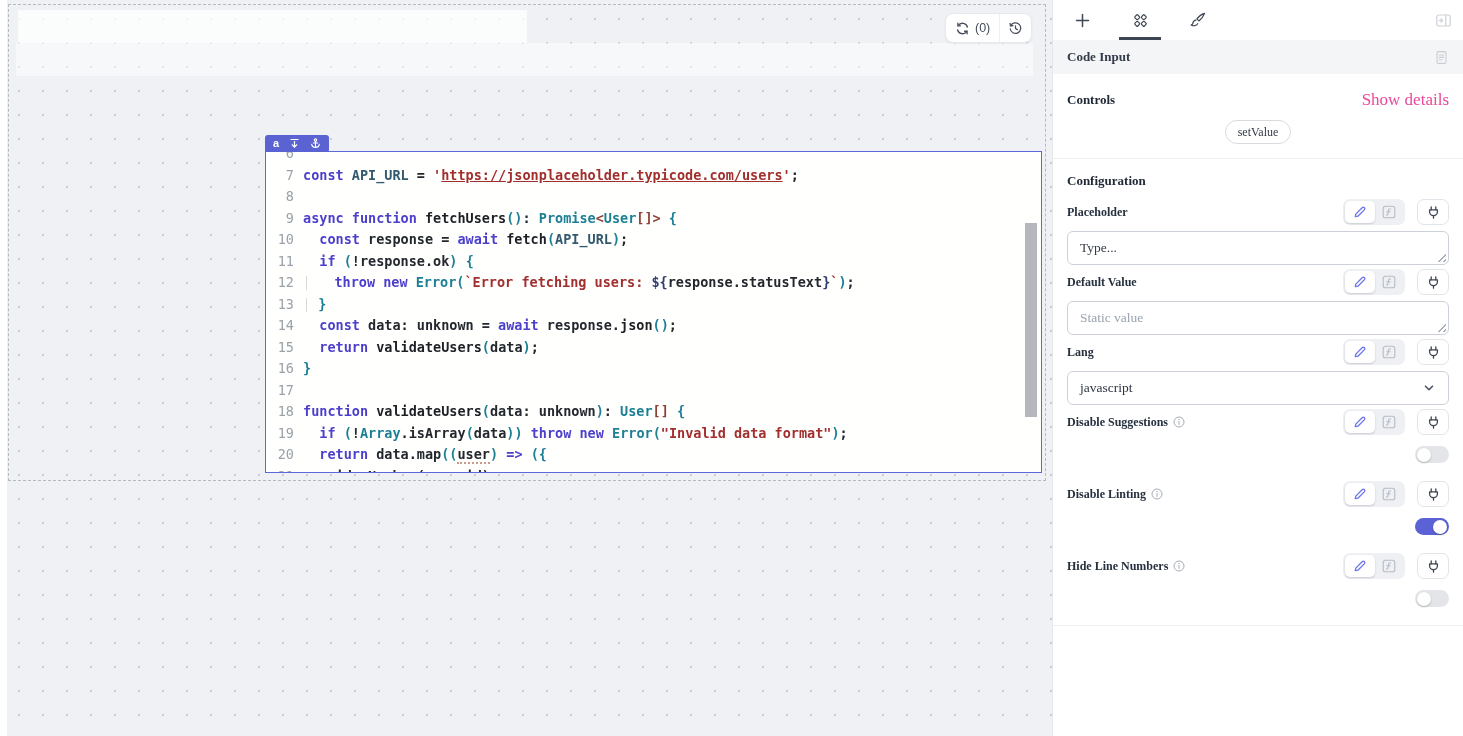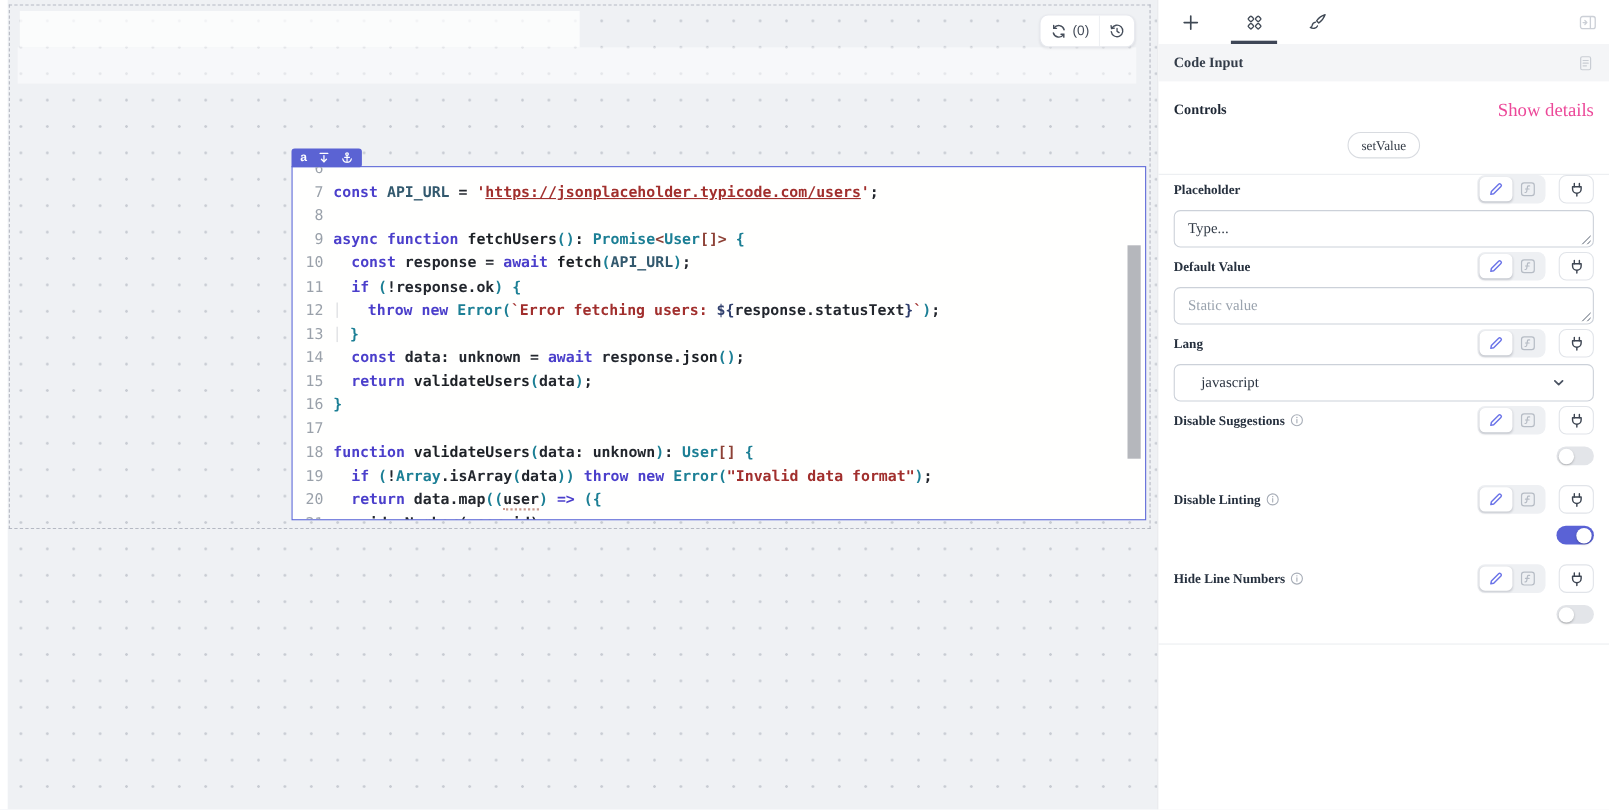--- a/index.html
+++ b/index.html
@@ -93,21 +93,21 @@
   .fx-btn{width:28px;height:22px;display:flex;align-items:center;justify-content:center;color:#b6bcc5;cursor:pointer;}
   .plug-btn{width:32px;height:26px;border:1px solid #e1e4e9;border-radius:7px;background:#fff;display:flex;align-items:center;justify-content:center;color:#3d4552;cursor:pointer;}
 
   .t-area{position:relative;border:1px solid #ccd1d9;border-radius:6px;height:34px;padding:8px 12px 0;font-size:13.5px;color:#333c48;background:#fff;cursor:text;}
   .t-area.ph{color:#9aa3ae;}
   .resize-h{position:absolute;right:2px;bottom:2px;width:9px;height:9px;
     background:
       linear-gradient(135deg, transparent 0 55%, #a9aeb6 55% 65%, transparent 65%),
       linear-gradient(135deg, transparent 0 80%, #a9aeb6 80% 90%, transparent 90%);
   }
-  .sel-box{display:flex;justify-content:space-between;align-items:center;border:1px solid #ccd1d9;border-radius:6px;height:34px;padding:0 24px;font-size:13.5px;color:#2c3542;background:#fff;cursor:pointer;}
+  .sel-box{display:flex;justify-content:space-between;align-items:center;border:1px solid #ccd1d9;border-radius:6px;height:34px;padding:0 12px;font-size:13.5px;color:#2c3542;background:#fff;cursor:pointer;}
   .toggle-row{display:flex;justify-content:flex-end;margin-top:11px;}
   .toggle{width:34px;height:17px;border-radius:9px;position:relative;cursor:pointer;}
   .toggle.off{background:#e3e5e9;}
   .toggle.on{background:#5a62d6;}
   .knob{position:absolute;top:1.5px;width:14px;height:14px;border-radius:50%;background:#fff;box-shadow:0 1px 2px rgba(0,0,0,.25);}
   .toggle.off .knob{left:2px;}
   .toggle.on .knob{right:2px;}
   .panel-divider{height:1px;background:#eceef1;margin:1px -14px 0;}
 </style>
 </head>
@@ -215,20 +215,23 @@
     </span>
   </div>
 
   <div class="panel-body">
     <div class="sec-head">
       <span class="sec-title">Controls</span>
       <span class="show-details">Show details</span>
     </div>
     <div class="chips" id="method-chips"><span class="chip">setValue</span></div>
     <div class="h-div"></div>
+    <div class="sec-head config-title">
+      <span class="sec-title">Configuration</span>
+    </div>
     <div id="config-fields">
         <div class="field">
           <div class="f-head">
             <span class="f-label">Placeholder</span>
             <div class="editors">
               <div class="seg">
                 <span class="pen-btn">
                   <svg width="14" height="14" viewBox="0 0 14 14" fill="none" stroke="currentColor" stroke-width="1.3" stroke-linecap="round" stroke-linejoin="round">
                     <path d="M2.3 11.7l.5-2.6 6.6-6.6a1.3 1.3 0 0 1 1.8 0l.3.3a1.3 1.3 0 0 1 0 1.8l-6.6 6.6-2.6.5z"></path>
                   </svg>

